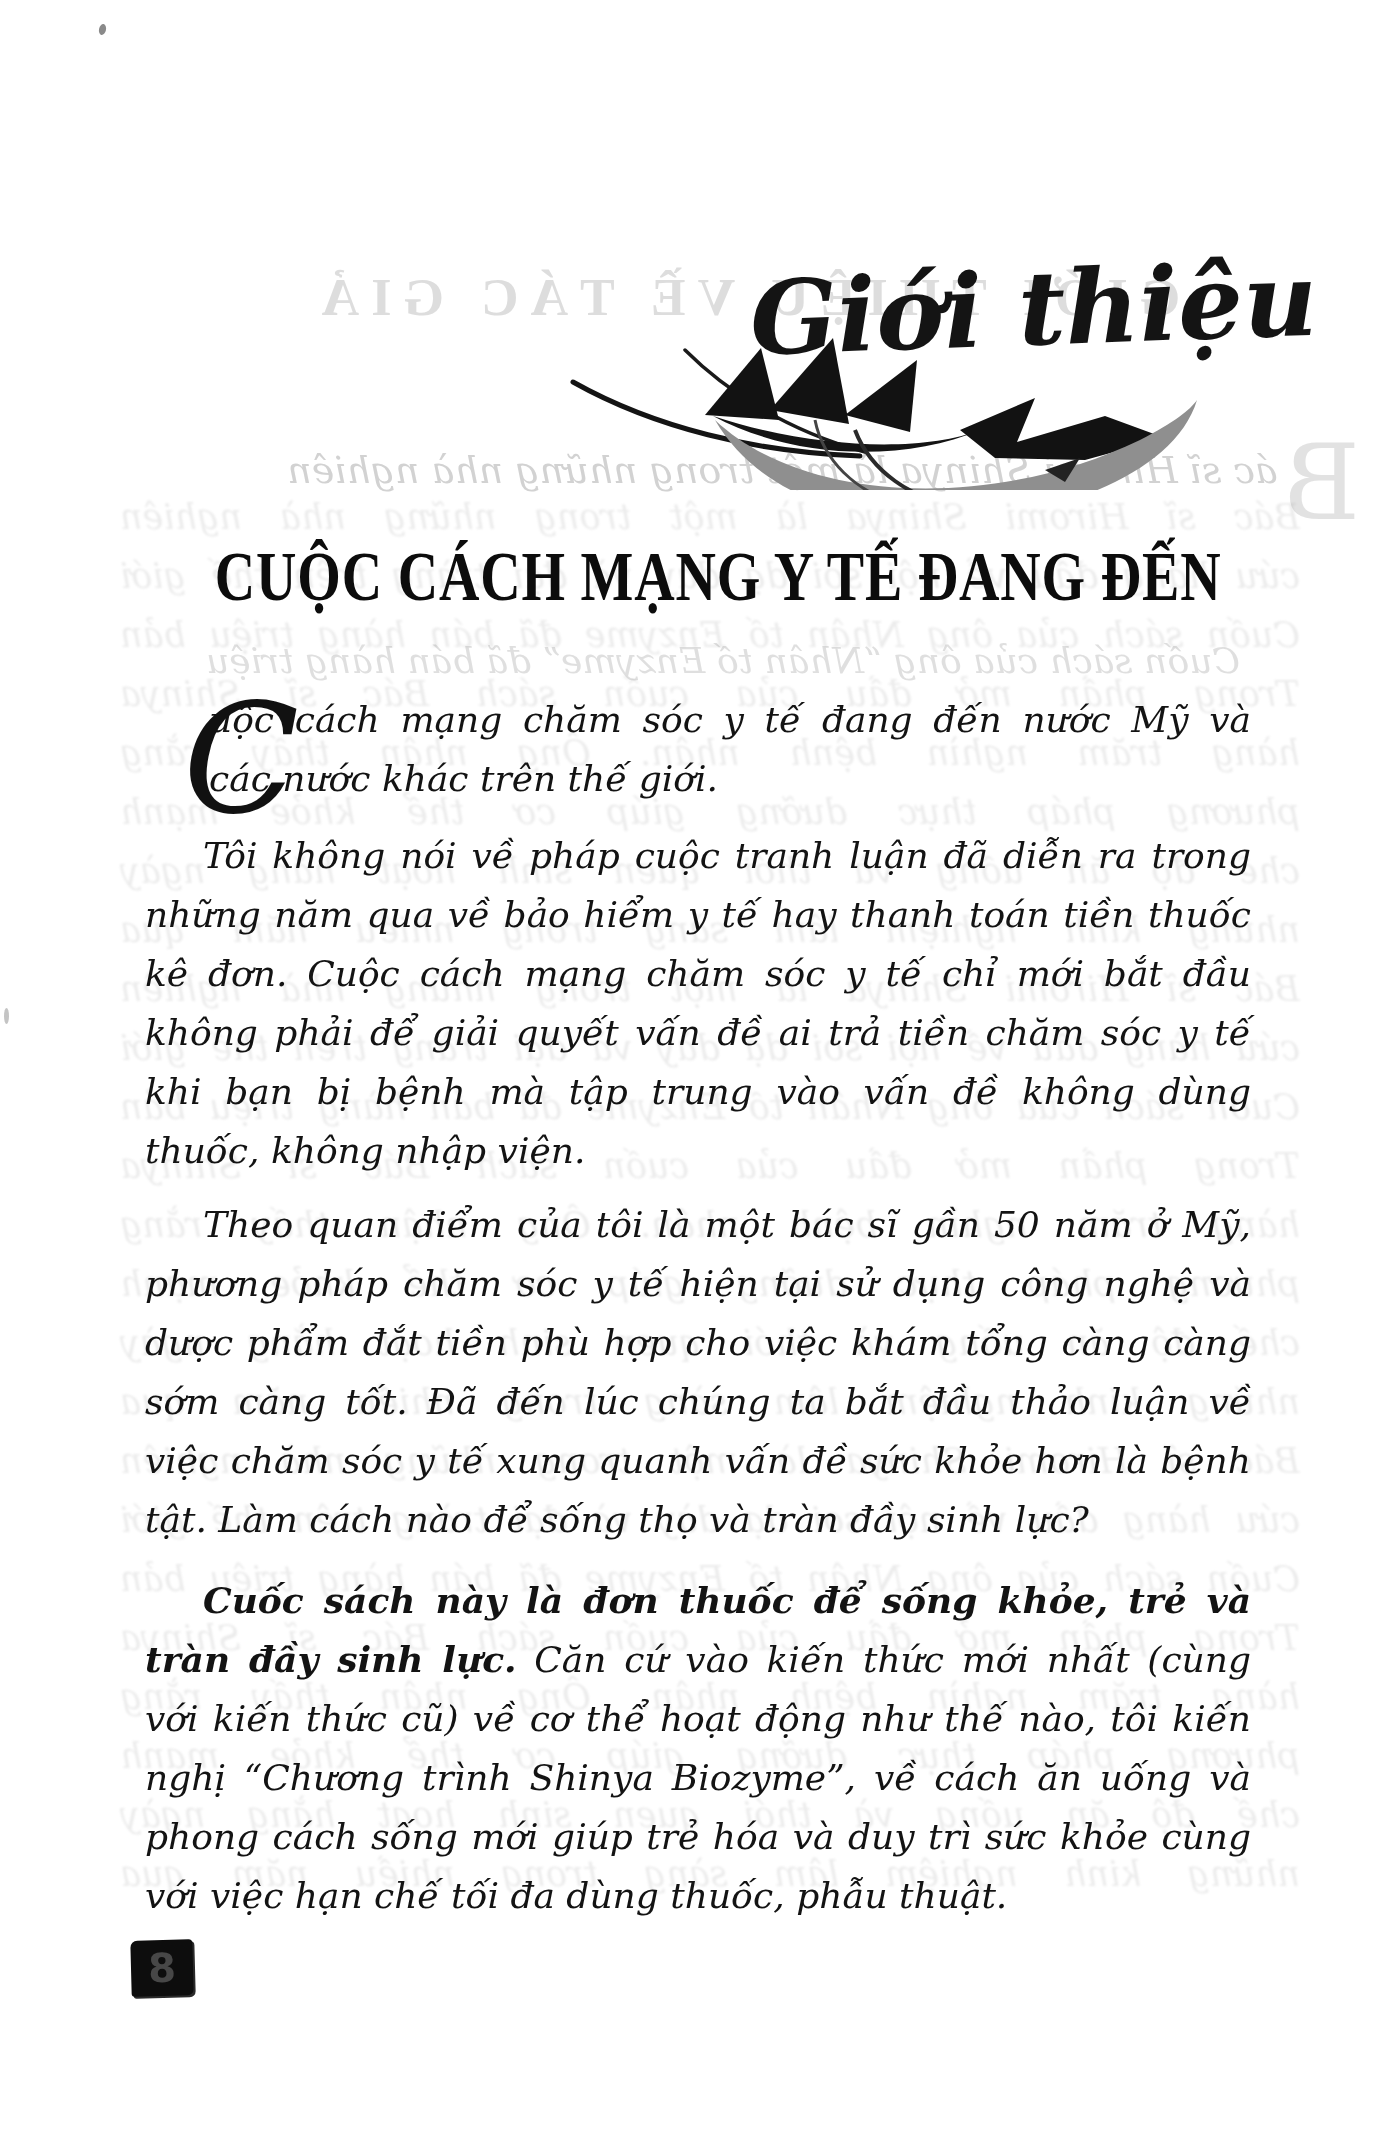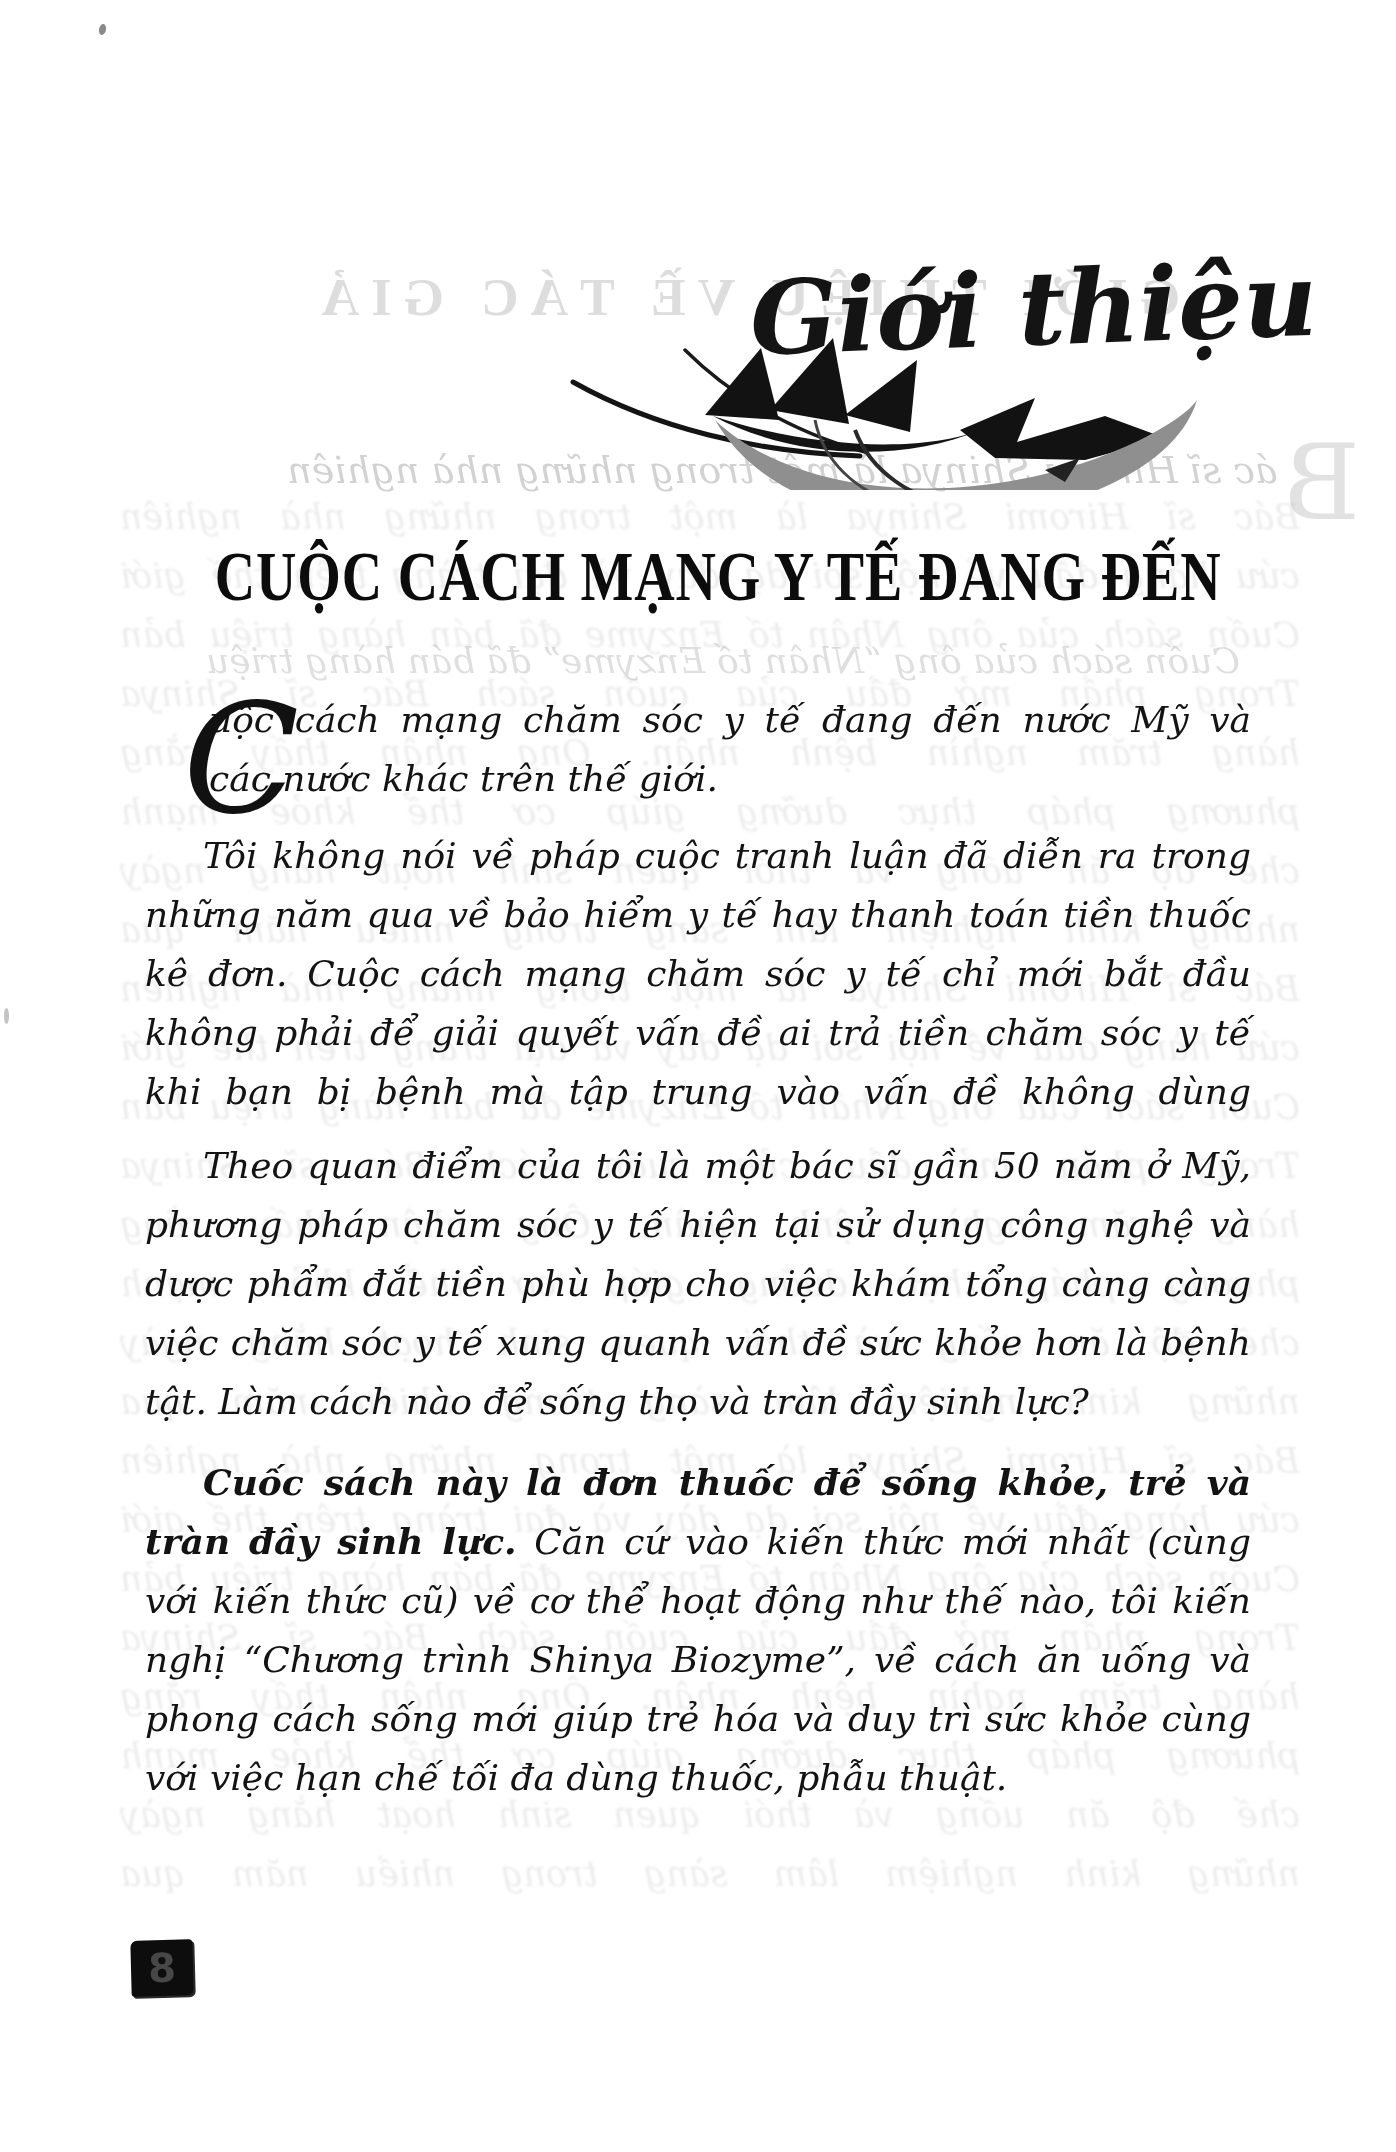--- a/index.html
+++ b/index.html
@@ -147,25 +147,27 @@
       <span class="dropcap">C</span>
       <div class="line">uộc cách mạng chăm sóc y tế đang đến nước Mỹ và</div>
       <div class="line last">các nước khác trên thế giới.</div>
     </div>
     <div class="para">
       <div class="line indent">Tôi không nói về pháp cuộc tranh luận đã diễn ra trong</div>
       <div class="line">những năm qua về bảo hiểm y tế hay thanh toán tiền thuốc</div>
       <div class="line">kê đơn. Cuộc cách mạng chăm sóc y tế chỉ mới bắt đầu</div>
       <div class="line">không phải để giải quyết vấn đề ai trả tiền chăm sóc y tế</div>
       <div class="line">khi bạn bị bệnh mà tập trung vào vấn đề không dùng</div>
+      <div class="line last">thuốc, không nhập viện.</div>
     </div>
     <div class="para para-3">
       <div class="line indent">Theo quan điểm của tôi là một bác sĩ gần 50 năm ở Mỹ,</div>
       <div class="line">phương pháp chăm sóc y tế hiện tại sử dụng công nghệ và</div>
       <div class="line">dược phẩm đắt tiền phù hợp cho việc khám tổng càng càng</div>
+      <div class="line">sớm càng tốt. Đã đến lúc chúng ta bắt đầu thảo luận về</div>
       <div class="line">việc chăm sóc y tế xung quanh vấn đề sức khỏe hơn là bệnh</div>
       <div class="line last">tật. Làm cách nào để sống thọ và tràn đầy sinh lực?</div>
     </div>
     <div class="para para-4">
       <div class="line indent bold">Cuốc sách này là đơn thuốc để sống khỏe, trẻ và</div>
       <div class="line"><b class="lead-bold">tràn đầy sinh lực.</b><span> Căn cứ vào kiến thức mới nhất (cùng</span></div>
       <div class="line">với kiến thức cũ) về cơ thể hoạt động như thế nào, tôi kiến</div>
       <div class="line">nghị “Chương trình Shinya Biozyme”, về cách ăn uống và</div>
       <div class="line">phong cách sống mới giúp trẻ hóa và duy trì sức khỏe cùng</div>
       <div class="line last">với việc hạn chế tối đa dùng thuốc, phẫu thuật.</div>

